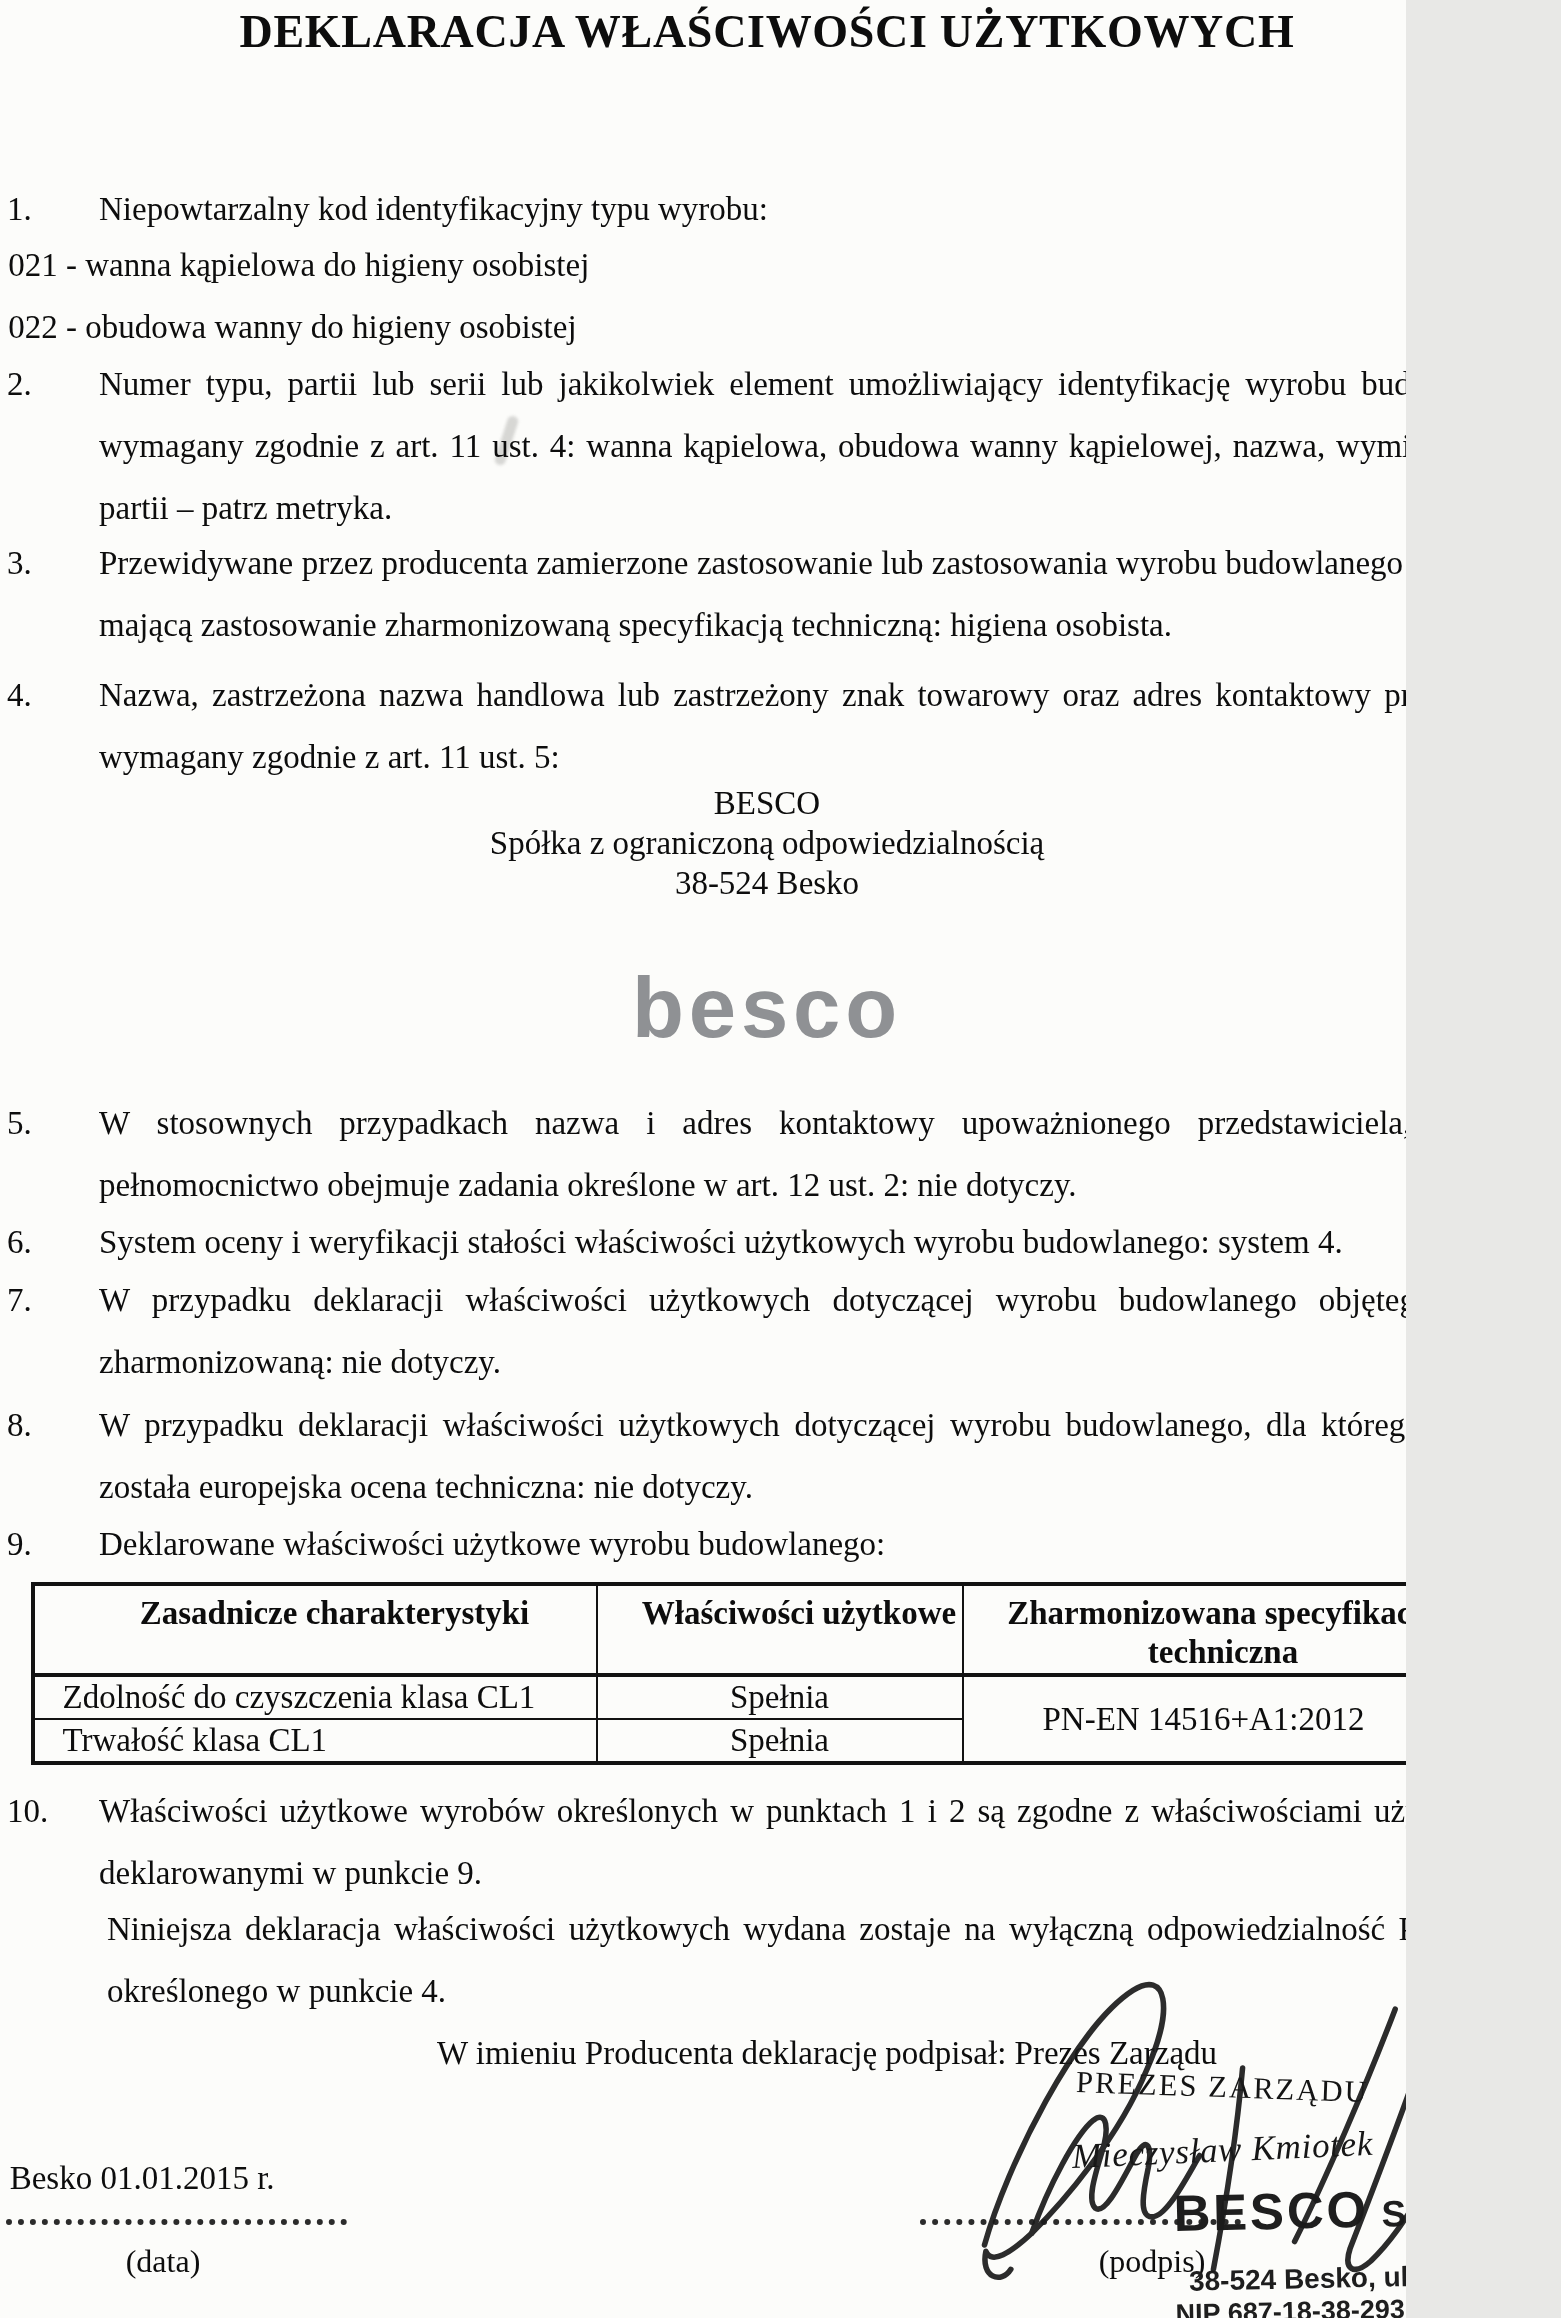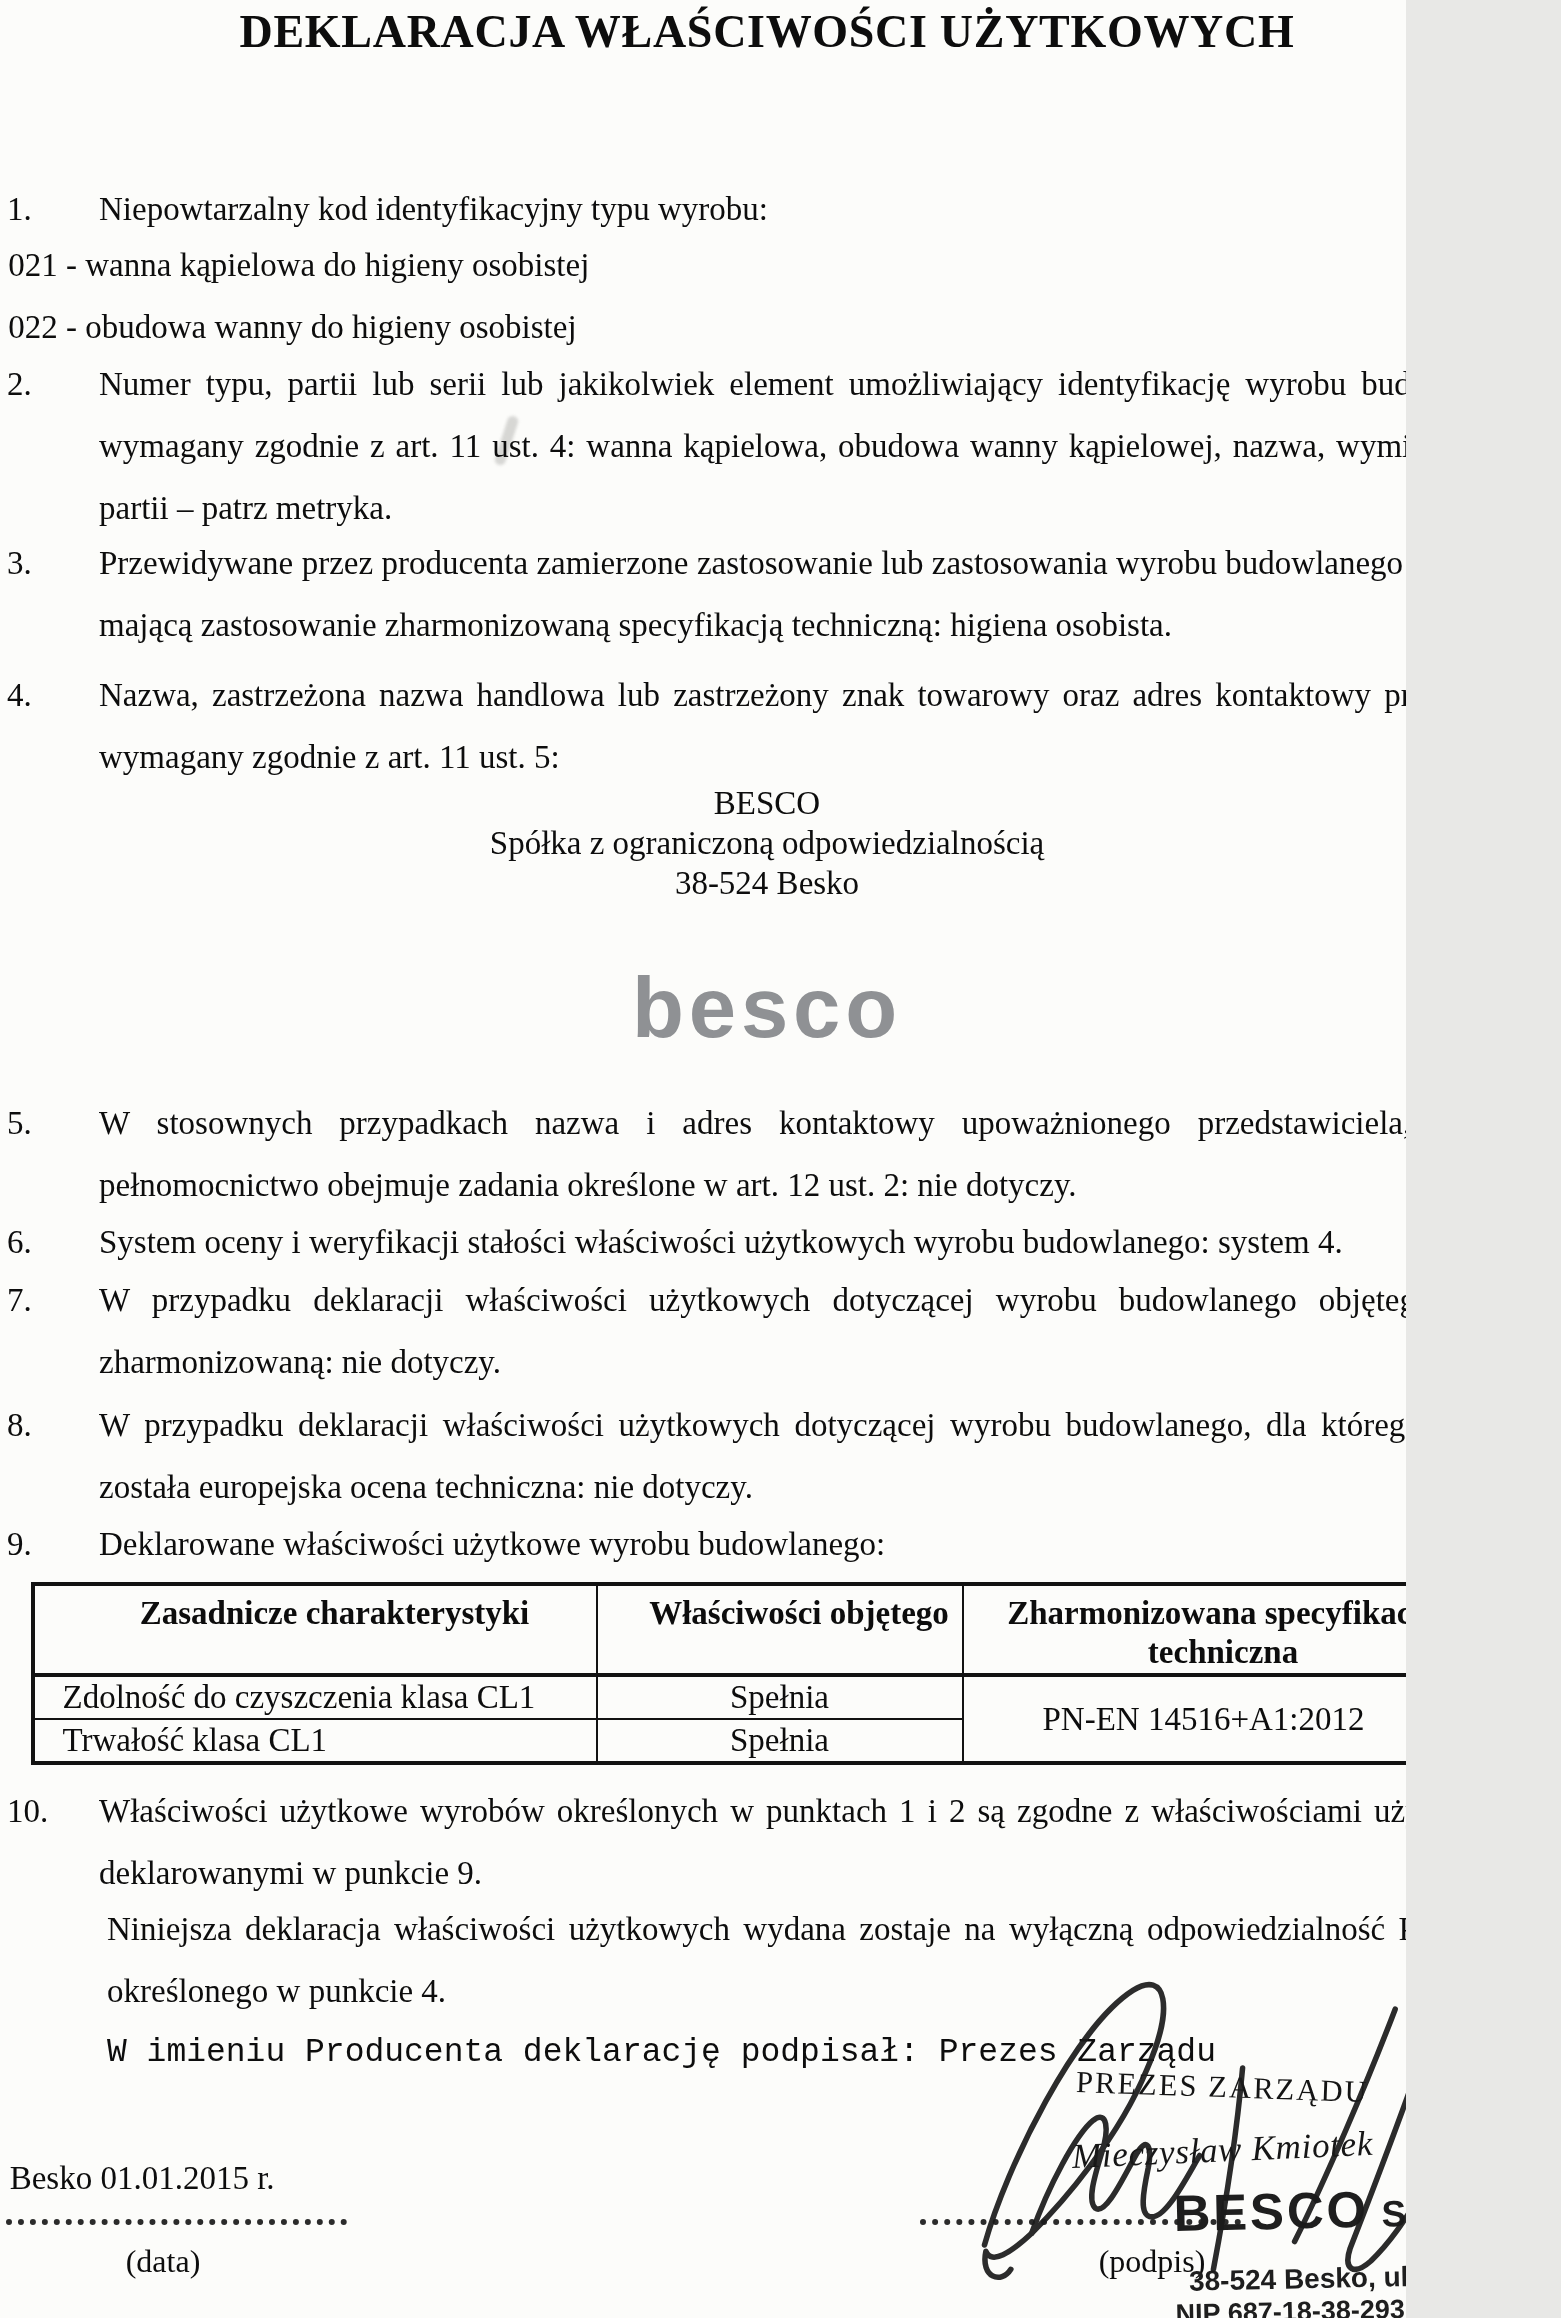--- a/index.html
+++ b/index.html
@@ -28,21 +28,21 @@
   .code-line {
     position: absolute; left: 8.3px; width: 1527px;
     font-size: 33px; line-height: 62px;
   }
   .para {
     position: absolute; left: 8px; width: 1539px;
     padding-left: 99px; box-sizing: border-box;
     font-size: 33px; line-height: 62px;
     text-align: justify;
   }
-  .para.no-justify { text-align: left; font-family: Liberation Mono, monospace; }
+  .para.no-justify { text-align: center; }
   .addr-block {
     position: absolute; top: 783px; left: 0; width: 1534px;
     text-align: center; font-size: 33px; line-height: 40px;
   }
   .besco-logo {
     position: absolute; top: 959px; left: 0; width: 1534px;
     text-align: center;
     font-family: "Liberation Sans", sans-serif;
     font-weight: bold; font-size: 85px; line-height: 97px;
     color: #8f9194; letter-spacing: 4.9px;
@@ -179,21 +179,21 @@
 
   <table class="perf-table">
     <colgroup>
       <col style="width:564px">
         <col style="width:366px">
         <col style="width:483px">
     </colgroup>
     <thead>
       <tr>
         <th>Zasadnicze charakterystyki</th>
-        <th>Właściwości objętego</th>
+        <th>Właściwości użytkowe</th>
         <th>
           <div>Zharmonizowana specyfikacja</div>
           <div>techniczna</div>
         </th>
       </tr>
     </thead>
     <tbody>
       <tr>
         <td class="char">Zdolność do czyszczenia klasa CL1</td>
         <td class="perf">Spełnia</td>

